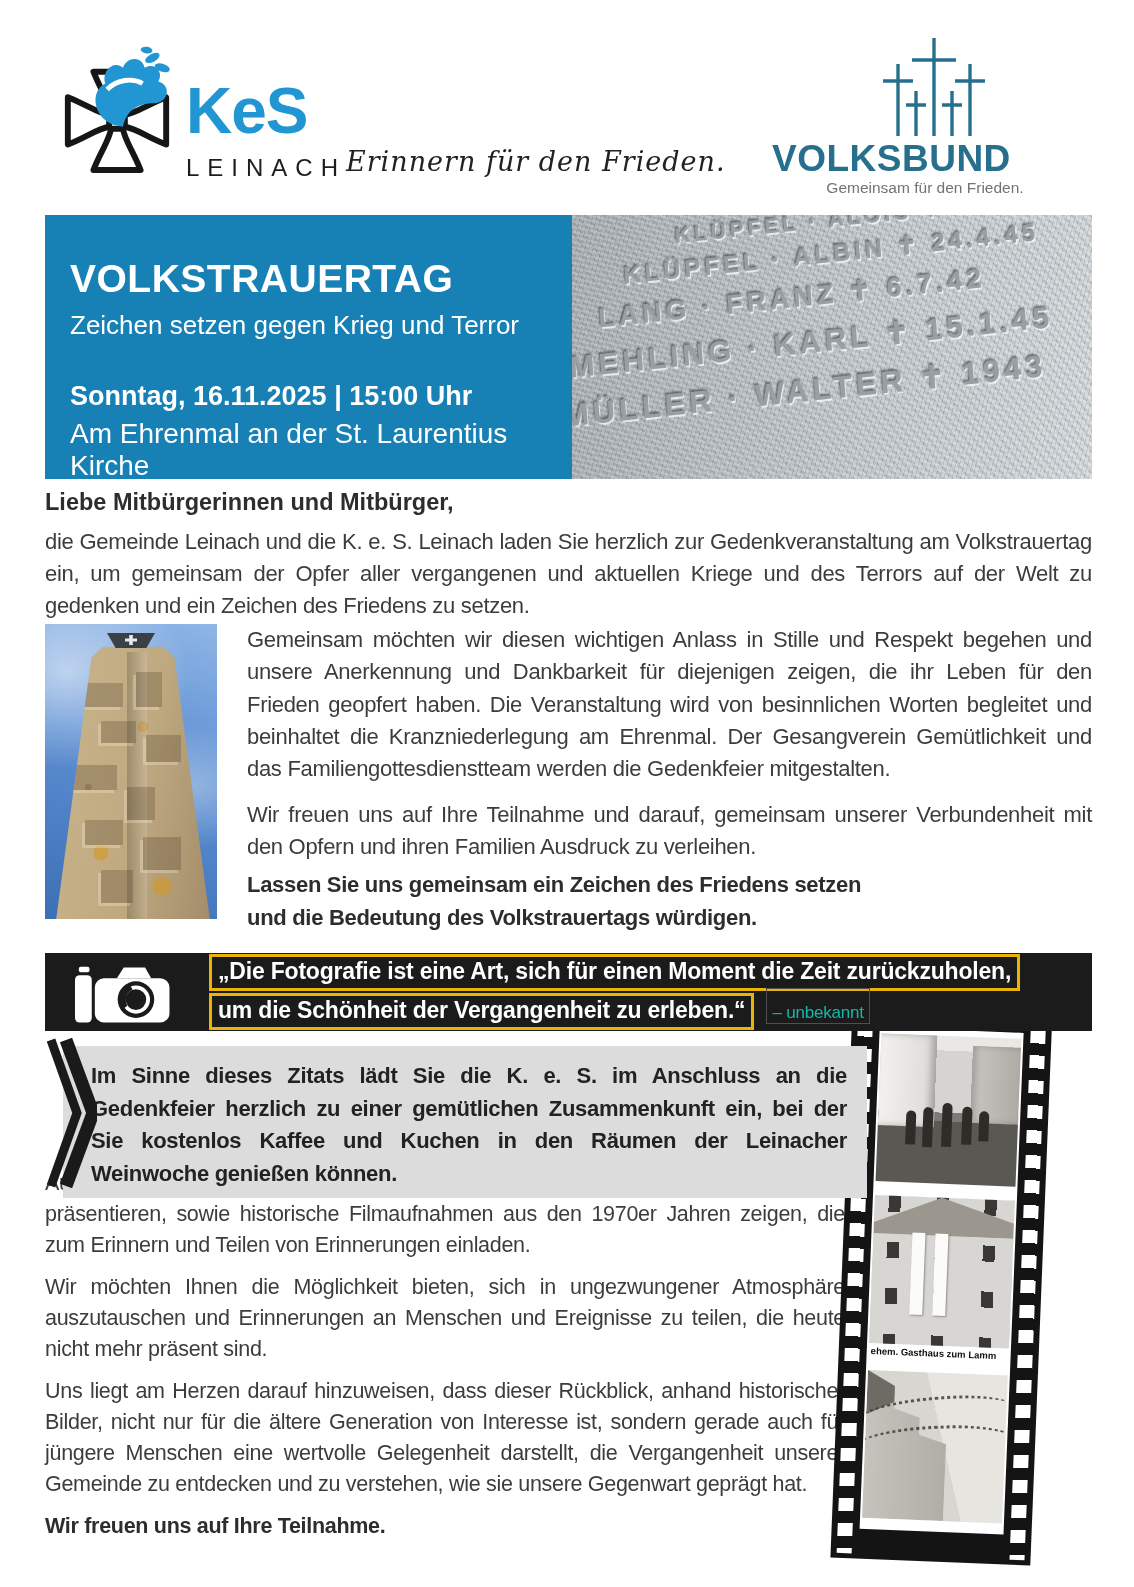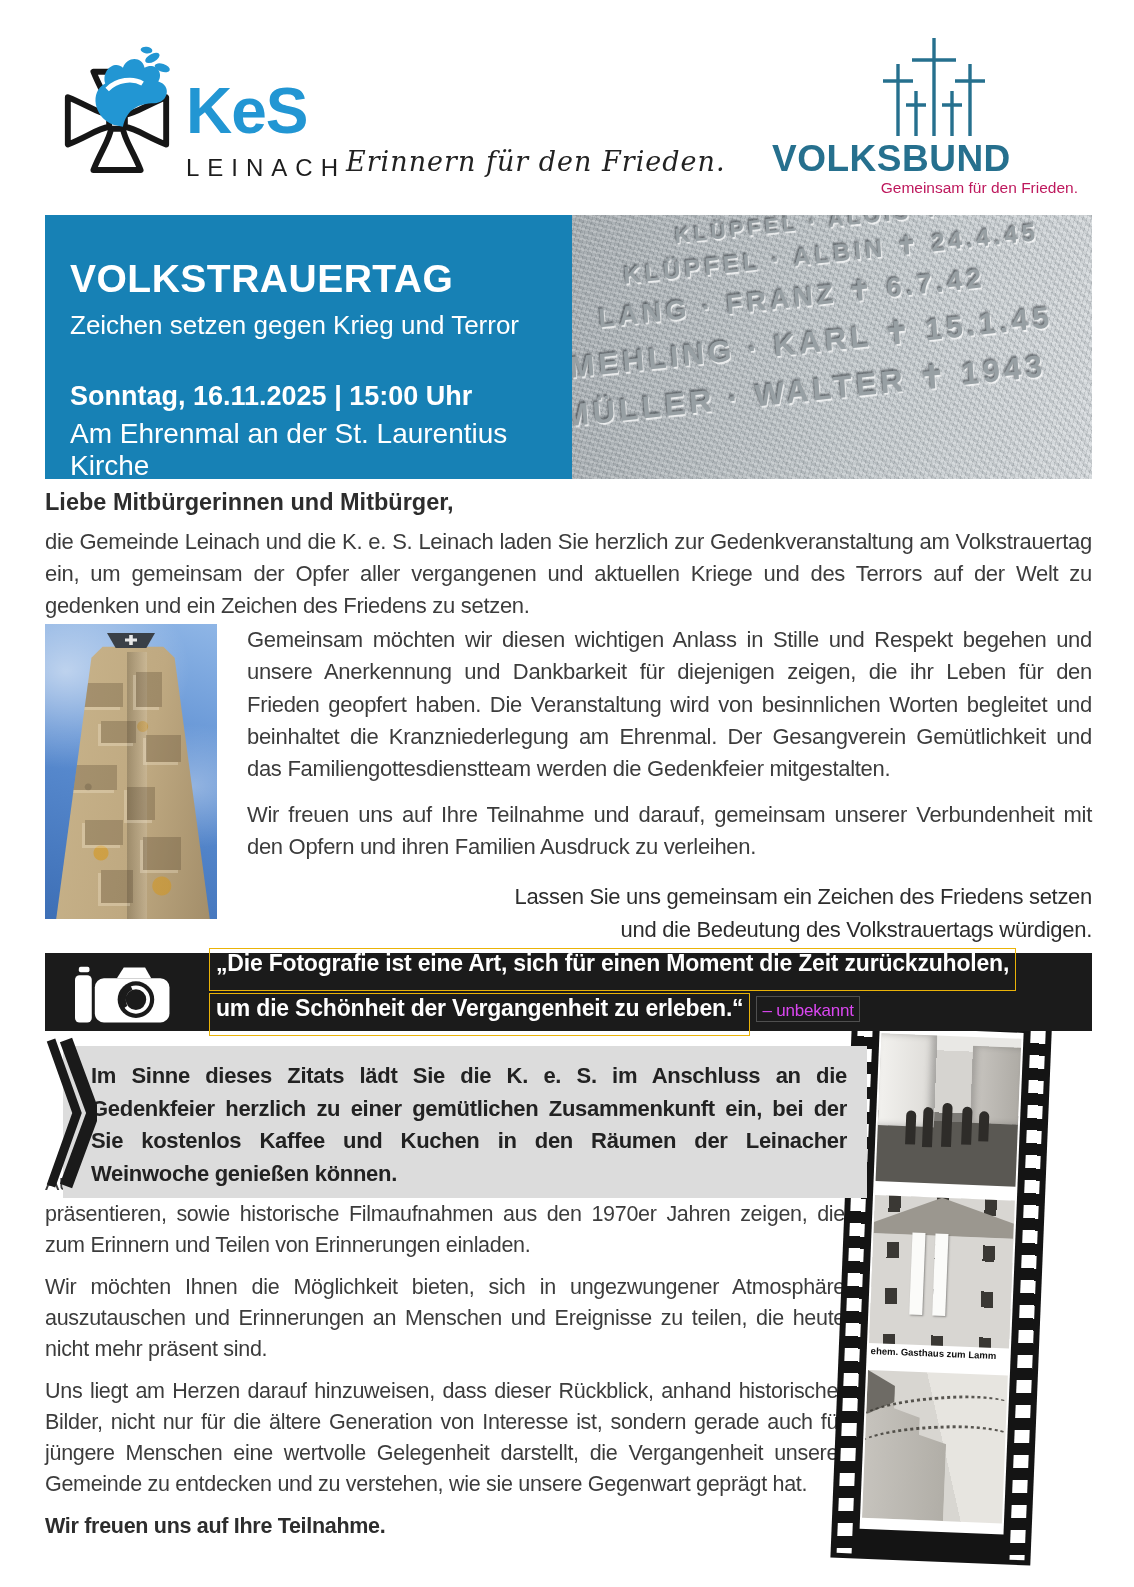--- a/index.html
+++ b/index.html
@@ -9,21 +9,21 @@
 
   
   .kes { position:absolute; left:58px; top:44px; display:flex; align-items:flex-end;gap:20px; }
   .kes-text { margin-left:-10px; }
   .kes-name { font-size:64px; font-weight:bold; color:#2296d3; line-height:0.95; letter-spacing:-1px; }
   .kes-place { font-size:24px; letter-spacing:8px; color:#1d1d1d; margin-top:12px; }
   .motto { position:absolute; left:346px; top:146px; font-family:"DejaVu Serif", serif; font-style:italic; font-size:27px; color:#222; letter-spacing:1px; }
   .volksbund { position:absolute; left:772px; top:36px; width:306px; }
   .vb-crosses { margin-left:96px; display:block; }
   .vb-name { font-size:37px; font-weight:bold; color:#26708e; letter-spacing:0.5px; line-height:1; margin-top:4px; }
-  .vb-tagline { font-size:15.5px; color:#be185d; text-align:right; margin-top:2px; }
+  .vb-tagline { font-size:15.5px; color:#737373; text-align:center; margin-top:2px; }
 
   
   .banner { position:absolute; left:45px; top:215px; width:1047px; height:264px; display:flex; }
   .banner-blue { width:527px; height:100%; background:#1781b5; color:#fff; padding:44px 10px 0 25px; }
   .banner-title { font-size:39px; font-weight:bold; letter-spacing:0.5px; line-height:1; }
   .banner-sub { font-size:26px; font-weight:400; margin-top:12px; }
   .banner-date { font-size:27px; font-weight:bold; margin-top:40px; }
   .banner-loc { font-size:28px; margin-top:6px; }
   .banner-photo { flex:1; position:relative; overflow:hidden;
     background:
@@ -70,30 +70,30 @@
   .rl3{left:30%;top:28%;width:22%;height:8%;} .rl4{left:58%;top:33%;width:22%;height:10%;}
   .rl5{left:12%;top:44%;width:28%;height:9%;} .rl6{left:46%;top:52%;width:18%;height:12%;}
   .rl7{left:20%;top:64%;width:24%;height:9%;} .rl8{left:56%;top:70%;width:24%;height:12%;}
   .rl9{left:30%;top:82%;width:20%;height:12%;}
   .ironcross { position:absolute; top:9px; left:50%; transform:translateX(-50%); width:48px; height:15px;
     background:#3a4047; clip-path:polygon(0 0,100% 0,82% 100%,18% 100%); }
   .ironcross .wc { width:12px; height:10px; margin:2px auto 0; background:#e9e9e9;
     clip-path:polygon(35% 0,65% 0,65% 35%,100% 35%,100% 65%,65% 65%,65% 100%,35% 100%,35% 65%,0 65%,0 35%,35% 35%); }
   .event-text { margin-left:30px; font-size:22px; line-height:1.47; color:#3c3c3c; text-align:justify; letter-spacing:-0.3px; }
   .event-text .p2 { margin-top:13px; }
-  .event-closing { margin-top:18px; font-weight:normal; color:#2d2d2d; text-align:right; }
+  .event-closing { margin-top:6px; font-weight:bold; color:#2d2d2d; text-align:left; }
 
   
   .quote-bar { position:absolute; left:45px; top:953px; width:1047px; height:78px; background:#1b1b1b;
     display:flex; align-items:center; z-index:3; }
   .camera { margin-left:28px; flex:none; display:block; }
   .quote-text { margin-left:36px; font-size:23px; font-weight:bold; color:#fff; letter-spacing:-0.2px; line-height:1.25; }
-  .qline { display:inline-block; border:1px solid #eab308; padding:0 6px 12px;text-align:center; }
+  .qline { display:inline-block; border:3px solid #eab308; padding:0 6px 2px;text-align:center; }
   .qrow2 { margin-top:2px; }
-  .attr { font-size:17px; font-weight:normal; color:#d946ef; border:1px solid #4f4f4f; padding:4px 5px 1px; margin-left:6px; }
+  .attr { font-size:17px; font-weight:normal; color:#14b8a6; border:1px solid #4f4f4f; padding:14px 5px 1px; margin-left:12px; }
 
   
   .invite { position:absolute; left:45px; top:1046px; width:822px; z-index:2; }
   .chev { position:absolute; left:-2px; top:-9px; }
   .invite-box { margin-left:18px; background:#dcdcdc; padding:14px 20px 8px 28px; }
   .invite-box p { font-size:22px; font-weight:bold; color:#222; line-height:1.48; text-align:justify; letter-spacing:-0.3px; }
 
   
   .main-text { position:absolute; left:45px; top:1168px; width:800px; color:#3c3c3c; }
   .main-text p { font-size:21.5px; line-height:1.44; text-align:justify; letter-spacing:-0.3px; margin-bottom:11px; }

